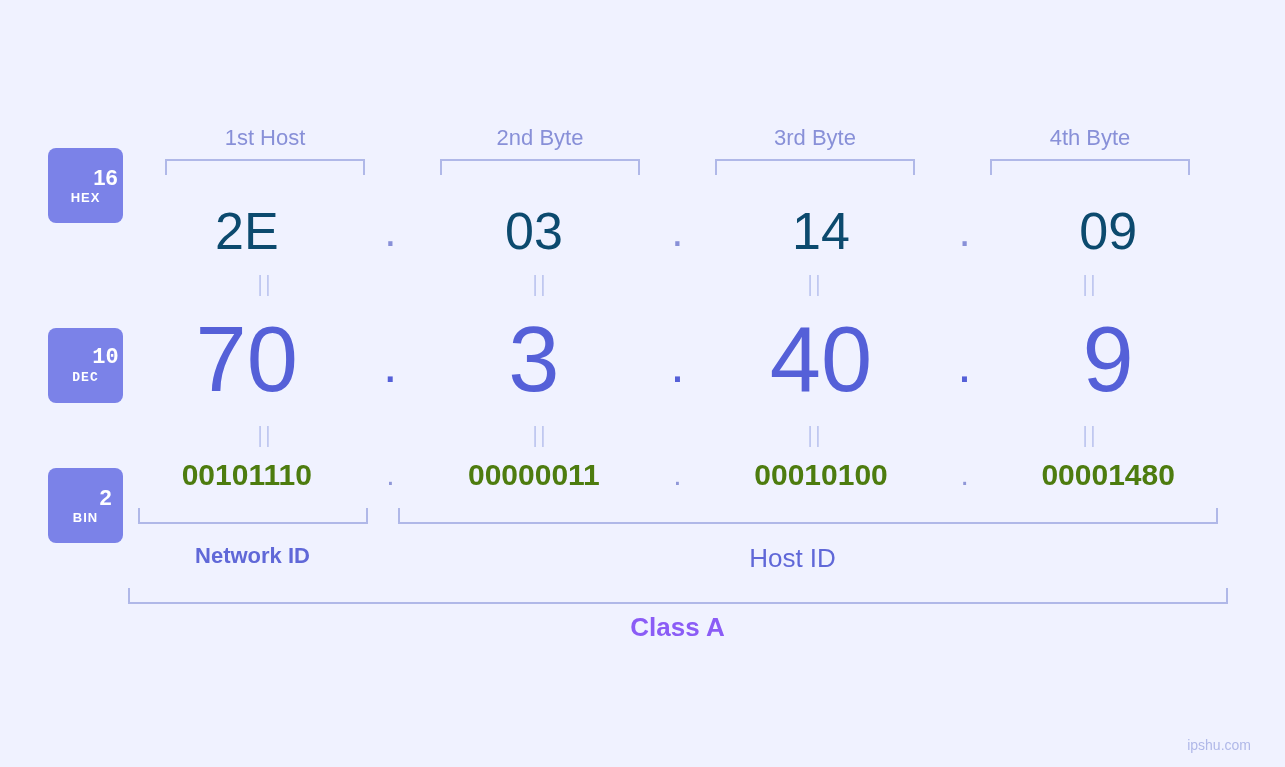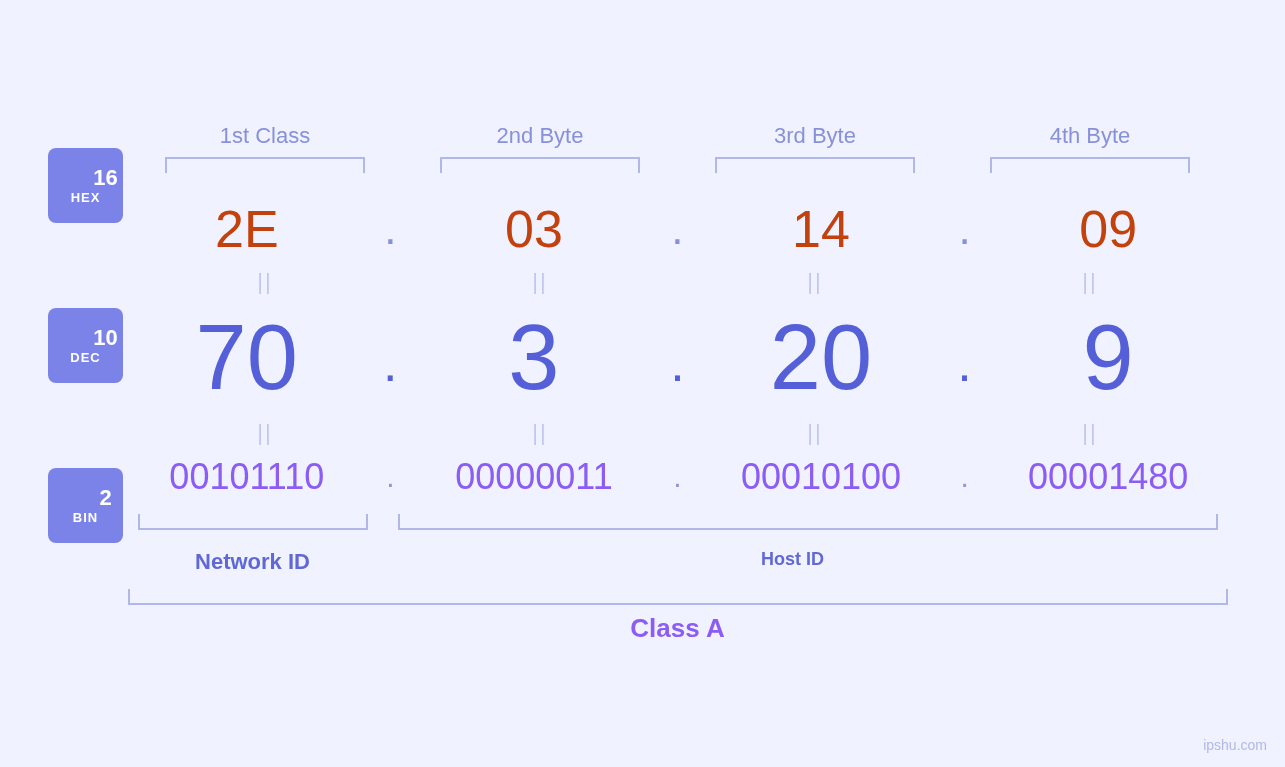--- a/index.html
+++ b/index.html
@@ -45,21 +45,21 @@
       line-height: 1.1;
       margin-left: 40px;
     }
 
     .base-badge .label {
       font-size: 13px;
       letter-spacing: 1px;
     }
 
     .badge-hex { top: 148px; }
-    .badge-dec { top: 308px; }
+    .badge-dec { top: 328px; font-family: Liberation Mono, monospace; }
     .badge-bin { top: 468px; }
 
     
     .grid {
       width: 100%;
       display: flex;
       flex-direction: column;
       align-items: center;
       margin-left: 70px;
     }
@@ -101,38 +101,38 @@
       display: flex;
       width: 1100px;
       align-items: center;
       justify-content: space-around;
       margin: 6px 0;
     }
 
     .byte-val {
       width: 220px;
       text-align: center;
-      color: #c2410c;
+      color: #0c4a6e;
     }
 
     .byte-val.hex {
       font-size: 52px;
       font-weight: 300;
     }
 
     .byte-val.dec {
       font-size: 92px;
       font-weight: 500;
       color: #5560d8;
     }
 
     .byte-val.bin {
-      font-size: 36px;
-      font-weight: 400;
-      color: #8b5cf6;
+      font-size: 30px;
+      font-weight: 700;
+      color: #4d7c0f;
     }
 
     .dot {
       color: #5560d8;
       font-size: 52px;
       font-weight: 500;
       width: 30px;
       text-align: center;
       margin-top: 10px;
     }
@@ -212,22 +212,22 @@
       color: #6068d8;
       font-size: 22px;
       font-weight: 600;
       margin-left: 10px;
     }
 
     .host-id-label {
       flex: 1;
       text-align: center;
       color: #6068d8;
-      font-size: 18px;
-      font-weight: 700;
+      font-size: 26px;
+      font-weight: 400;
       margin-right: 10px;
     }
 
     
     .class-bracket-row {
       width: 1100px;
       margin-top: 14px;
     }
 
     .class-bracket {
@@ -243,21 +243,21 @@
       color: #8b5cf6;
       font-size: 26px;
       font-weight: 600;
       margin-top: 8px;
     }
 
     
     .watermark {
       position: absolute;
       bottom: 14px;
-      right: 18px;
+      right: 34px;
       color: #b0b8e8;
       font-size: 14px;
     }
   </style>
 </head>
 <body>
 
 <div class="container">
 
   <div class="base-badge badge-hex">
@@ -269,21 +269,21 @@
     <span class="label">DEC</span>
   </div>
   <div class="base-badge badge-bin">
     <span class="num">2</span>
     <span class="label">BIN</span>
   </div>
 
   <div class="grid">
 
     <div class="headers-row">
-      <div class="col-header">1st Class</div>
+      <div class="col-header">1st Host</div>
       <div class="col-header">2nd Byte</div>
       <div class="col-header">3rd Byte</div>
       <div class="col-header">4th Byte</div>
     </div>
 
     <div class="bracket-top-row">
       <div class="bracket-top"></div>
       <div class="bracket-top"></div>
       <div class="bracket-top"></div>
       <div class="bracket-top"></div>
@@ -304,21 +304,21 @@
       <div class="equals-sym">||</div>
       <div class="equals-sym">||</div>
       <div class="equals-sym">||</div>
     </div>
 
     <div class="values-row">
       <div class="byte-val dec">70</div>
       <div class="dot">.</div>
       <div class="byte-val dec">3</div>
       <div class="dot">.</div>
-      <div class="byte-val dec">20</div>
+      <div class="byte-val dec">40</div>
       <div class="dot">.</div>
       <div class="byte-val dec">9</div>
     </div>
 
     <div class="equals-row">
       <div class="equals-sym">||</div>
       <div class="equals-sym">||</div>
       <div class="equals-sym">||</div>
       <div class="equals-sym">||</div>
     </div>

